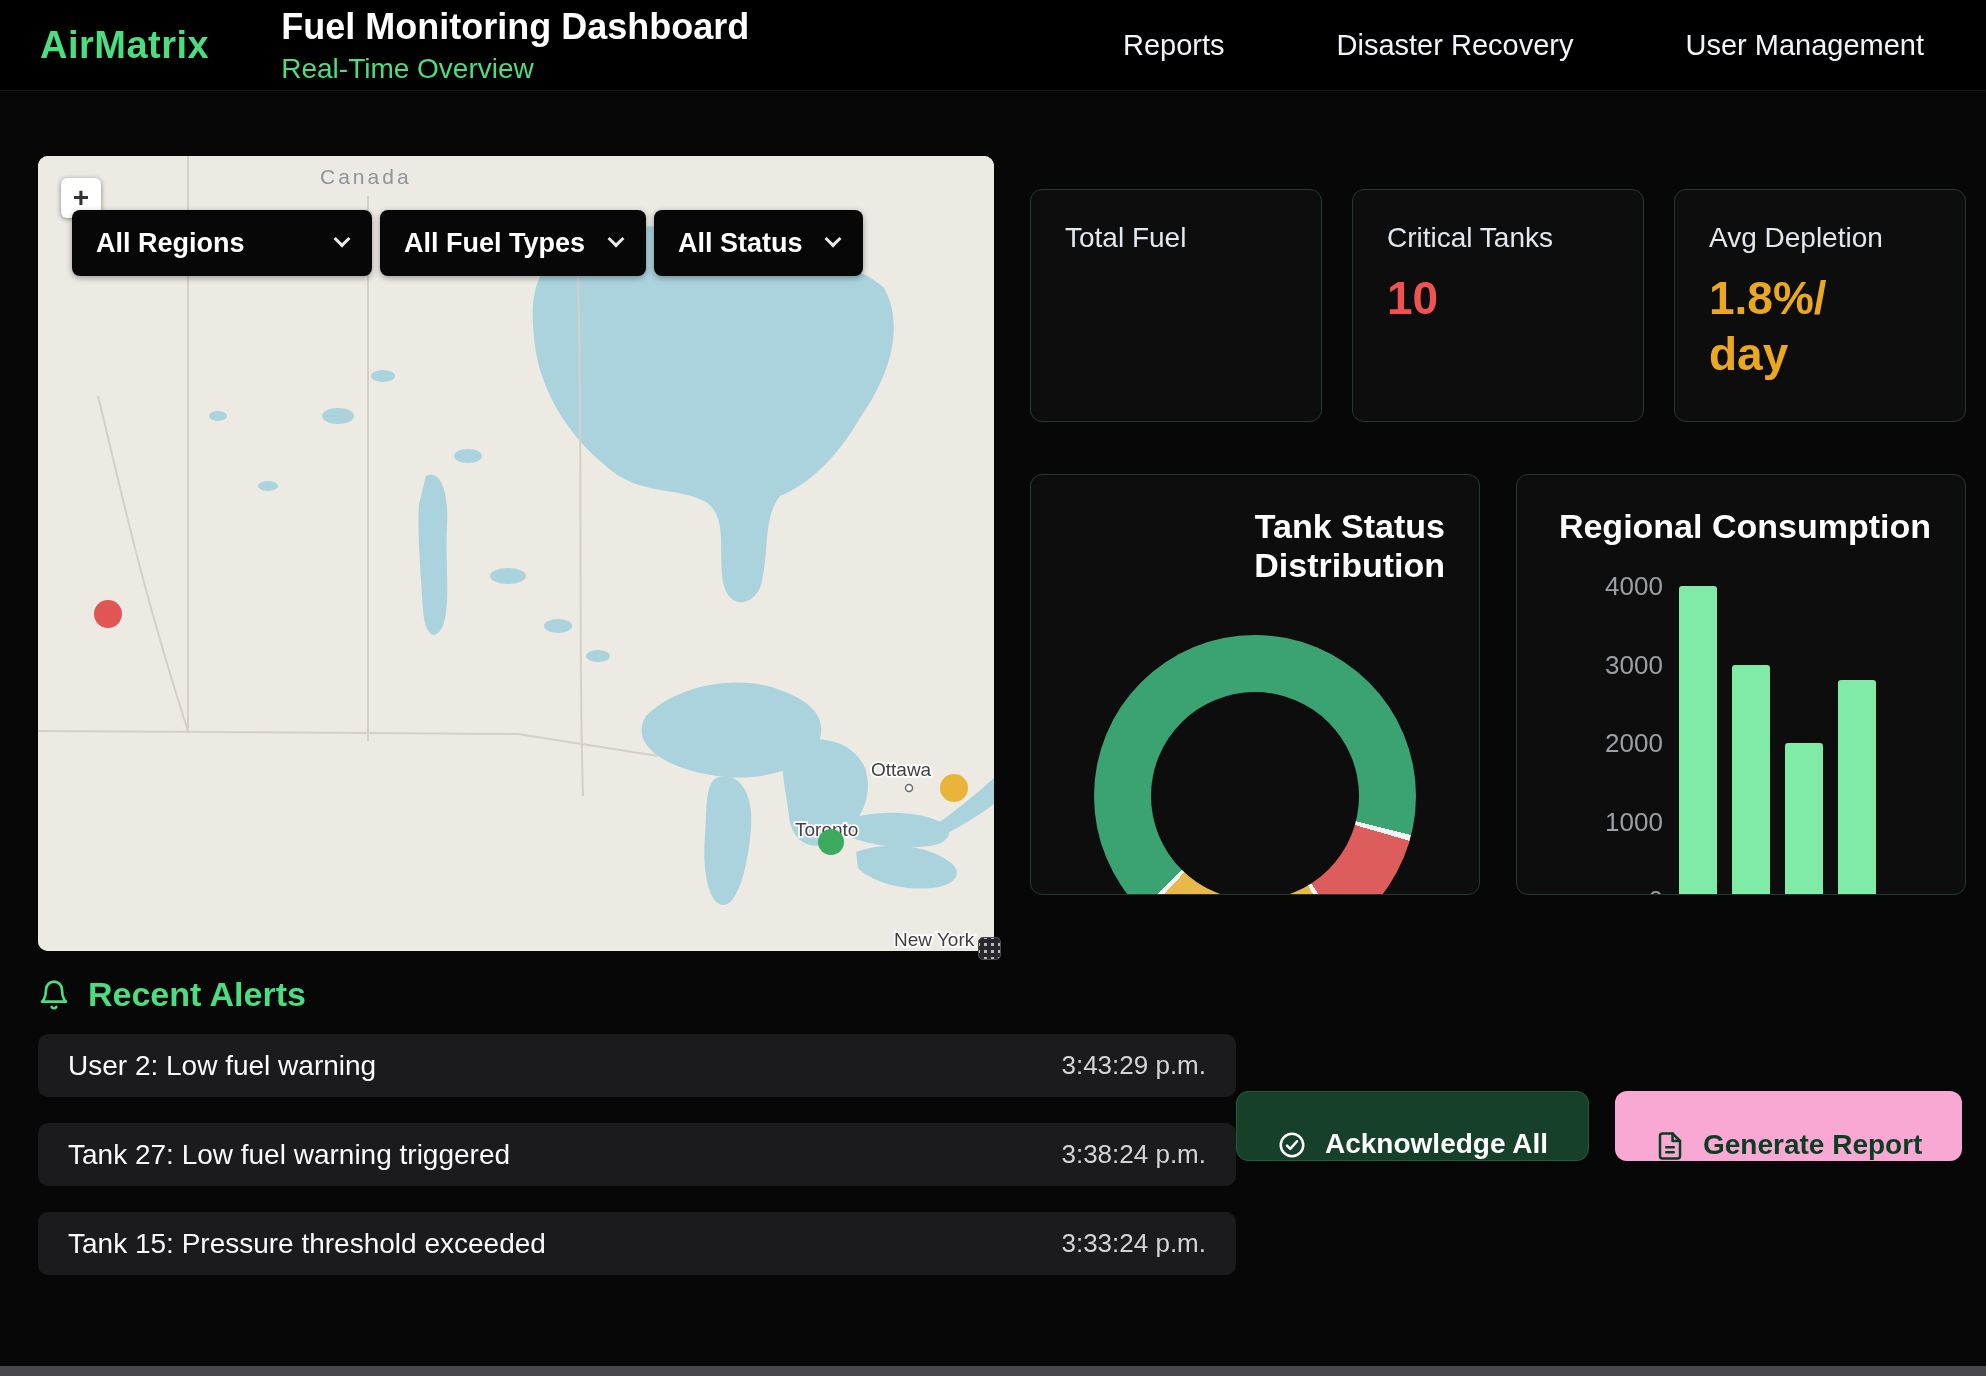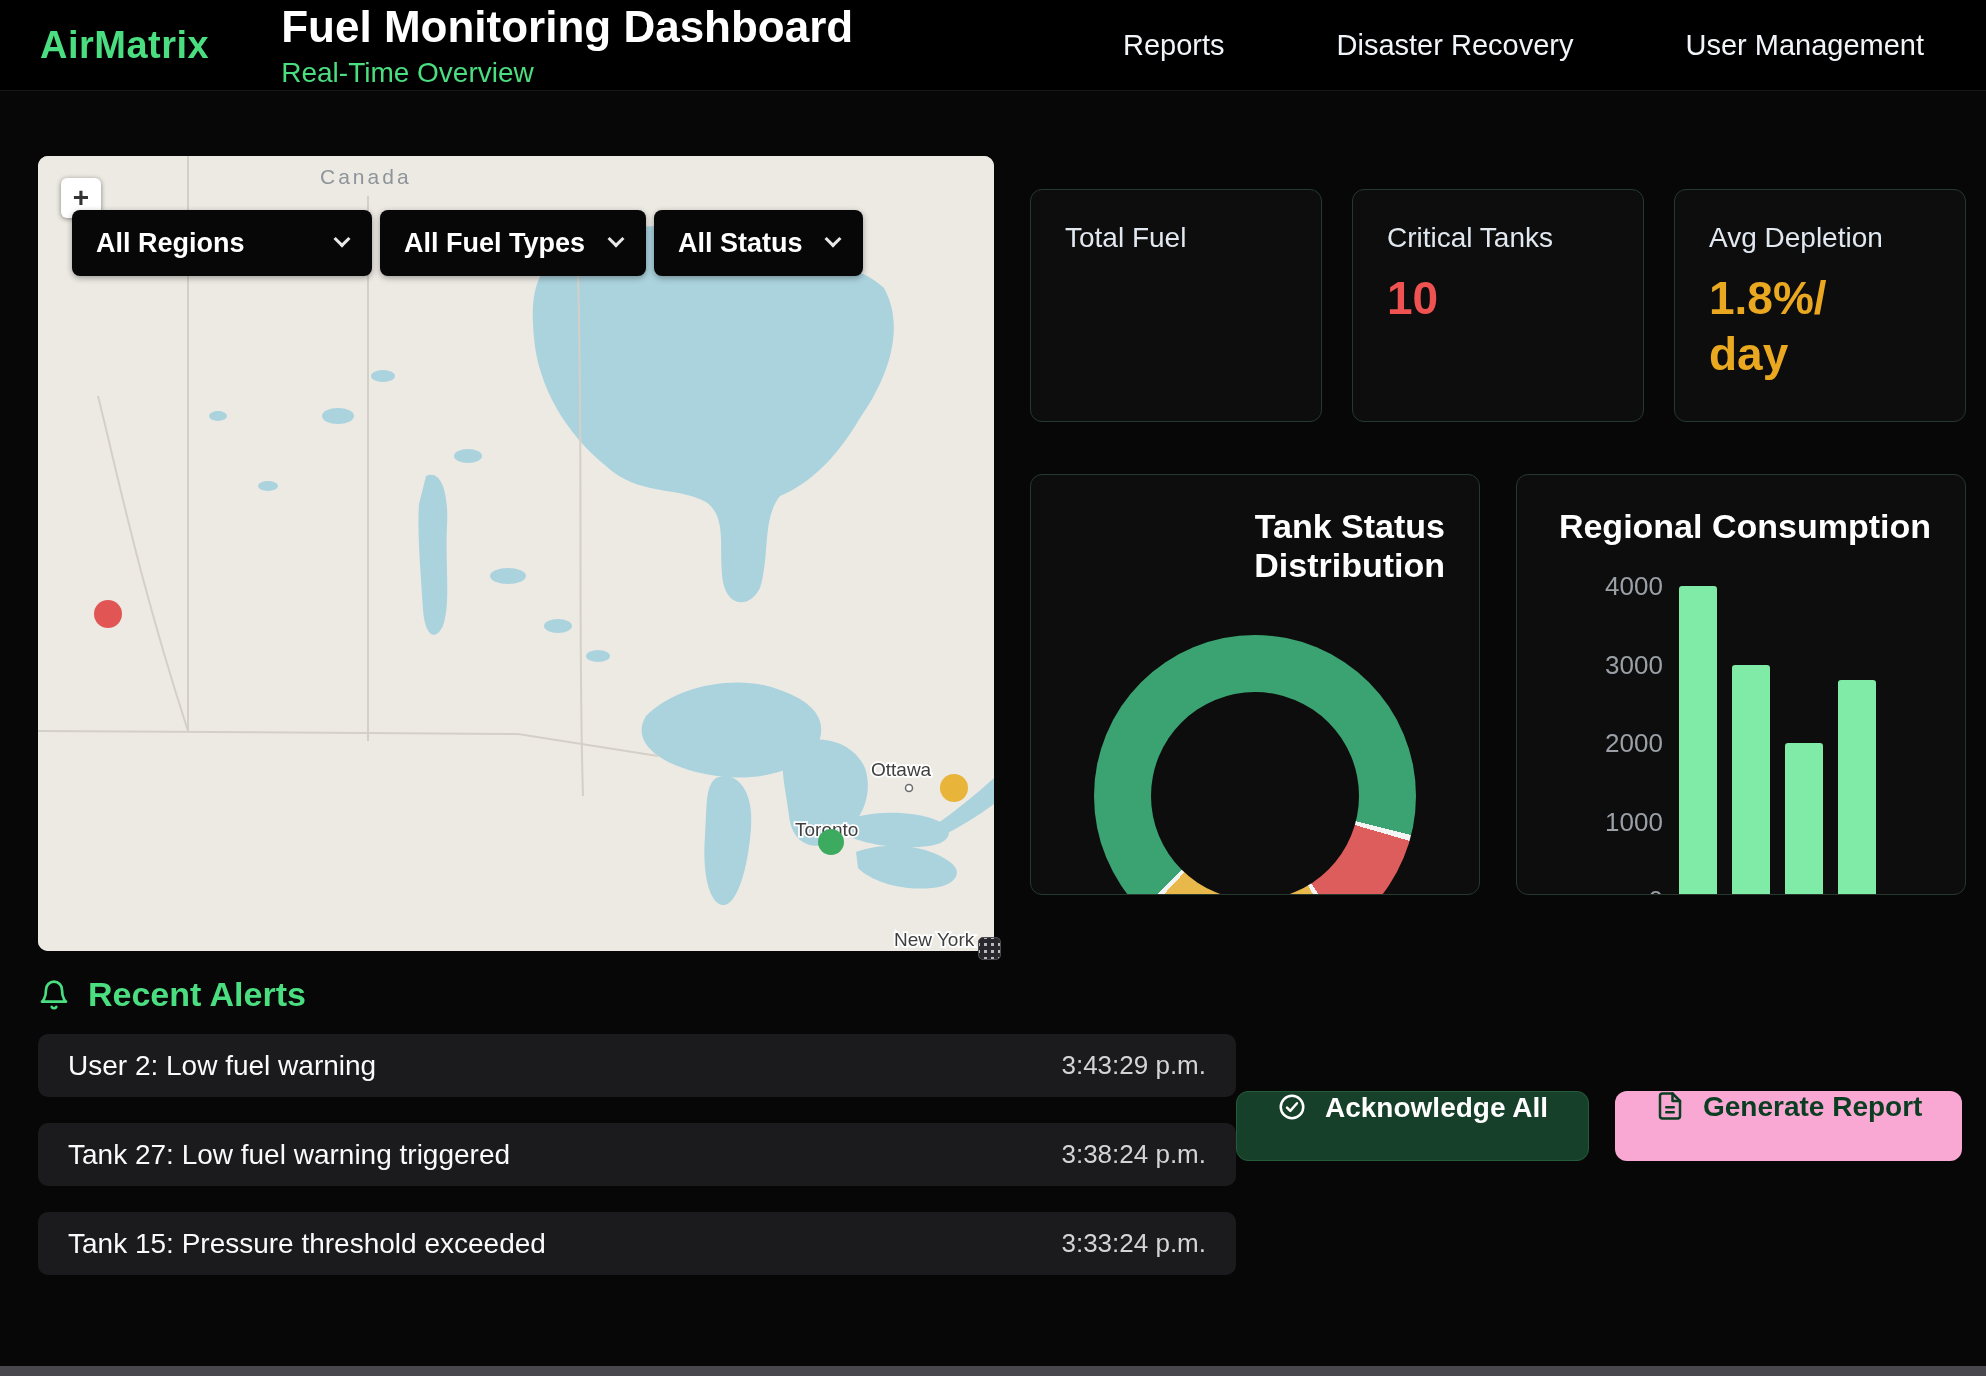--- a/index.html
+++ b/index.html
@@ -4,21 +4,21 @@
 <style>
   * { margin:0; padding:0; box-sizing:border-box; }
   html,body { background:#000; }
   body { font-family:"Liberation Sans", sans-serif; color:#fff; }
   .page { width:1986px; height:1376px; background:#070708; position:relative; overflow:hidden; }
 
   
   .header { height:91px; background:#000; display:flex; align-items:center; padding:0 40px; border-bottom:1px solid #161616; }
   .brand { font-size:38px; font-weight:800; color:#4ade80; letter-spacing:.5px; cursor:pointer; }
   .title-block { margin-left:72px; }
-  .title { font-size:44px; font-weight:700; color:#fff; }
+  .title { font-size:36px; font-weight:700; color:#fff; }
   .subtitle { font-size:28px; color:#4ade80; margin-top:5px; font-weight:500; }
   .nav { margin-left:auto; display:flex; gap:112px; margin-right:22px; }
   .nav-item { font-size:29px; color:#f1f5f9; cursor:pointer; white-space:nowrap; }
 
   
   .main { padding:65px 20px 0 38px; display:flex; gap:36px; }
 
   
   .map-wrap { position:relative; width:956px; height:795px; flex:none; }
   .map-canvas { position:absolute; inset:0; border-radius:10px; overflow:hidden; background:#edeae4; cursor:grab; }
@@ -68,21 +68,21 @@
   .alerts-heading { display:flex; align-items:center; gap:18px; margin-bottom:20px; }
   .alerts-heading .txt { font-size:34px; font-weight:700; color:#4ade80; }
   .bell-icon { width:32px; height:32px; flex:none; }
   .alerts-body { display:flex; }
   .alerts-list { width:1198px; flex:none; }
   .alert-row { height:63px; background:#1b1b1e; border-radius:10px; display:flex; align-items:center;
     justify-content:space-between; padding:0 30px; margin-bottom:26px; }
   .alert-msg { font-size:28px; color:#fafafa; }
   .alert-time { font-size:26px; color:#d4d4d8; }
   .alerts-actions { flex:1; display:flex; justify-content:flex-end; align-items:flex-start; gap:26px; padding-top:57px; }
-  .btn { height:70px; border-radius:12px; display:flex; align-items:flex-start; gap:18px; padding:0 40px;
+  .btn { height:70px; border-radius:12px; display:flex; align-items:flex-end; gap:18px; padding:0 40px;
     font-size:28px; font-weight:700; border:none; cursor:pointer; font-family:inherit; white-space:nowrap; }
   .btn-ack { background:#17402a; color:#fff; border:1px solid #235c3a; }
   .btn-gen { background:#f9a8d4; color:#0b3d22; }
   .btn svg { flex:none; }
 
   .bottom-strip { position:absolute; left:0; bottom:0; width:100%; height:10px; background:#47474d; }
 </style>
 </head>
 <body>
 

